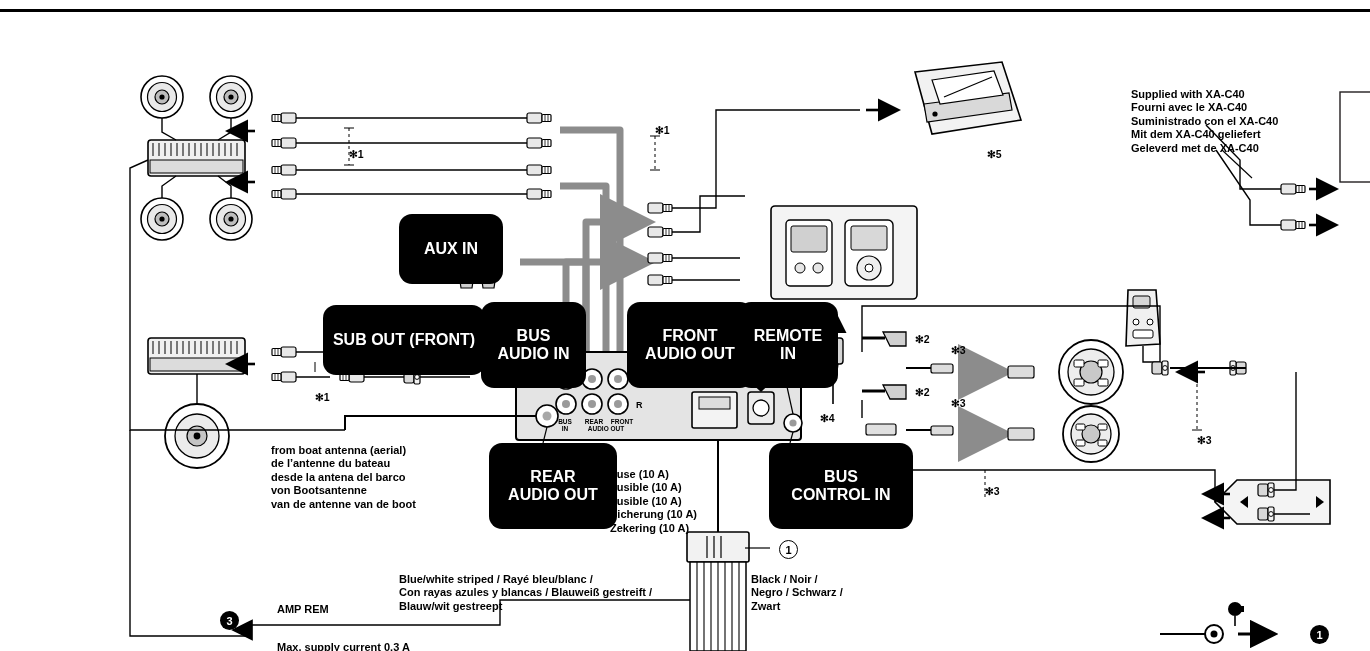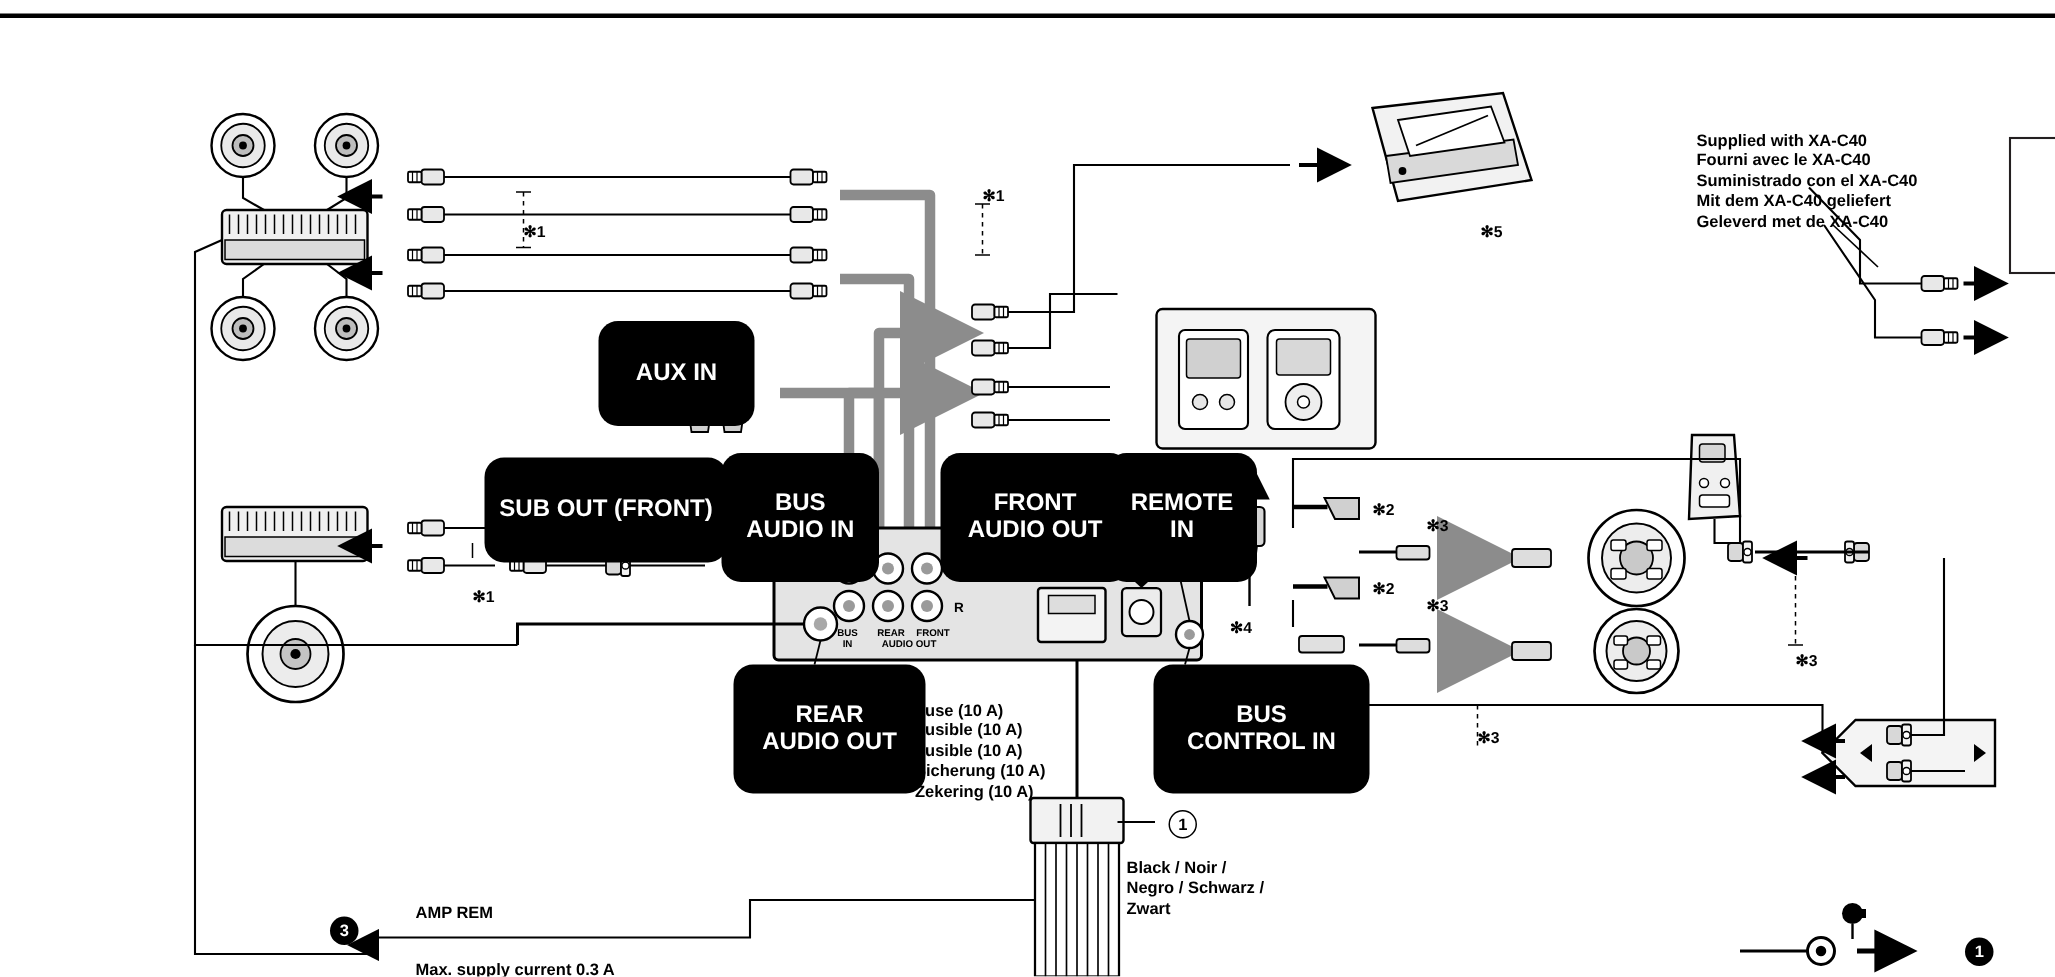--- a/index.html
+++ b/index.html
@@ -419,25 +419,33 @@
   <div class="pill" style="left:769px;top:443px;width:124px;height:44px;">
     <span>BUS
 CONTROL IN</span>
   </div>
 
   <div class="lbl sm" style="left:1131px;top:88px;">Supplied with XA-C40
 Fourni avec le XA-C40
 Suministrado con el XA-C40
 Mit dem XA-C40 geliefert
 Geleverd met de XA-C40</div>
+  <div class="lbl sm" style="left:271px;top:444px;">from boat antenna (aerial)
+de l’antenne du bateau
+desde la antena del barco
+von Bootsantenne
+van de antenne van de boot</div>
   <div class="lbl sm" style="left:610px;top:452px;margin-top:16px;">Fuse (10 A)
 Fusible (10 A)
 Fusible (10 A)
 Sicherung (10 A)
 Zekering (10 A)</div>
+  <div class="lbl sm" style="left:399px;top:573px;">Blue/white striped / Rayé bleu/blanc /
+Con rayas azules y blancas / Blauweiß gestreift /
+Blauw/wit gestreept</div>
   <div class="lbl sm" style="left:751px;top:573px;">Black / Noir /
 Negro / Schwarz /
 Zwart</div>
   <div class="lbl sm" style="left:277px;top:603px;">AMP REM</div>
   <div class="lbl sm" style="left:277px;top:641px;">Max. supply current 0.3 A</div>
 
   <div class="ast" style="left:349px;top:148px;">✻1</div>
   <div class="ast" style="left:655px;top:124px;">✻1</div>
   <div class="ast" style="left:315px;top:391px;">✻1</div>
   <div class="ast" style="left:987px;top:148px;">✻5</div>

